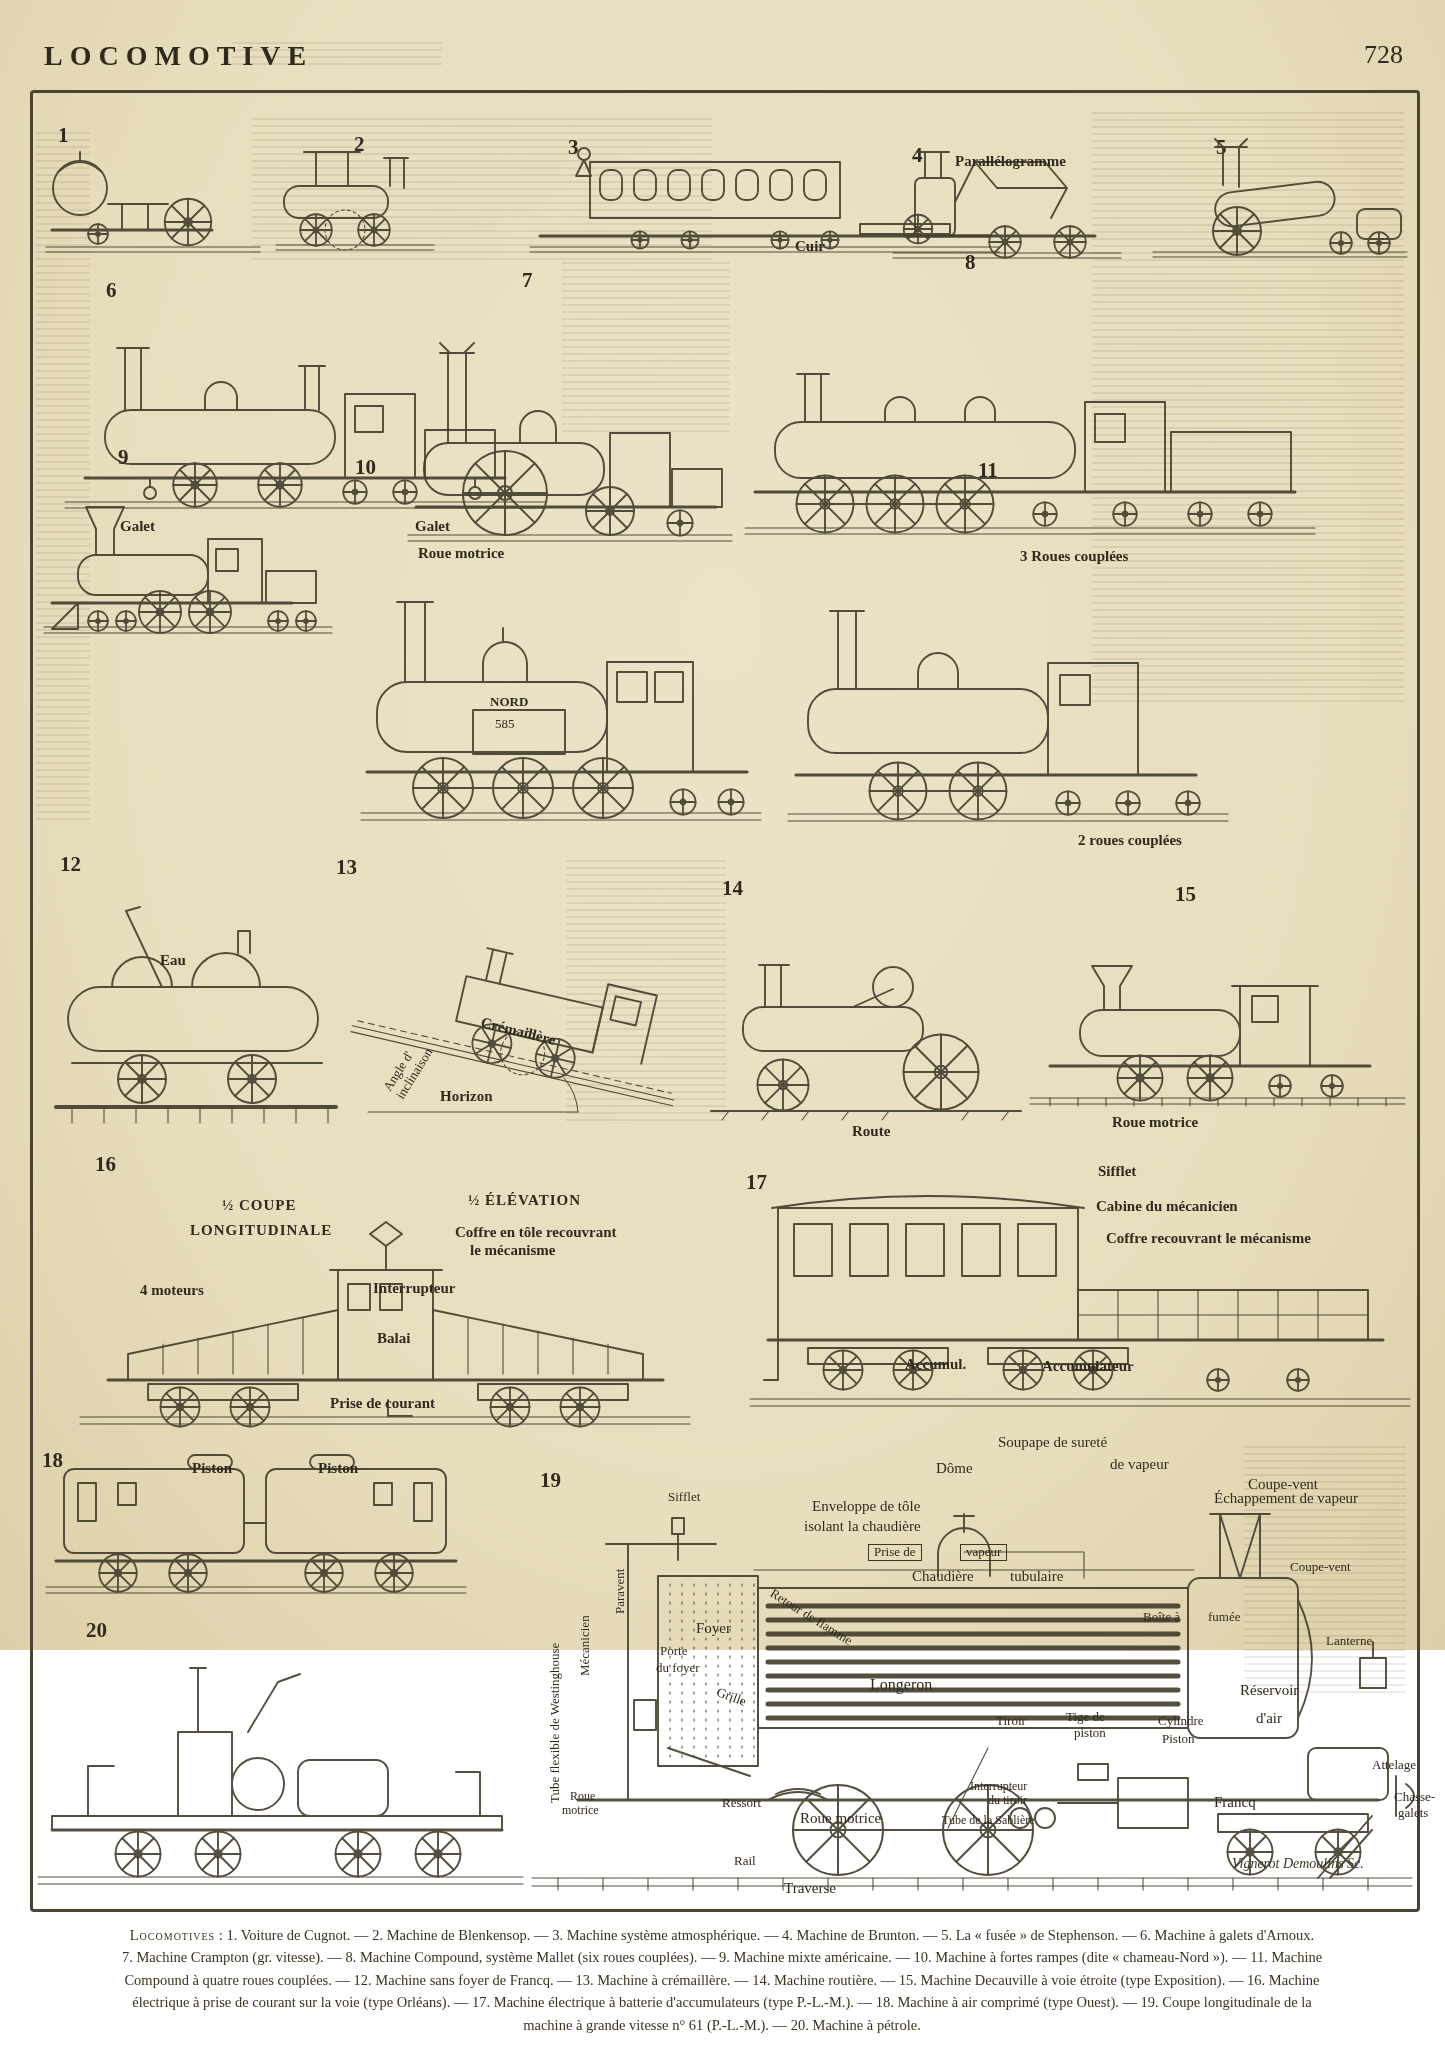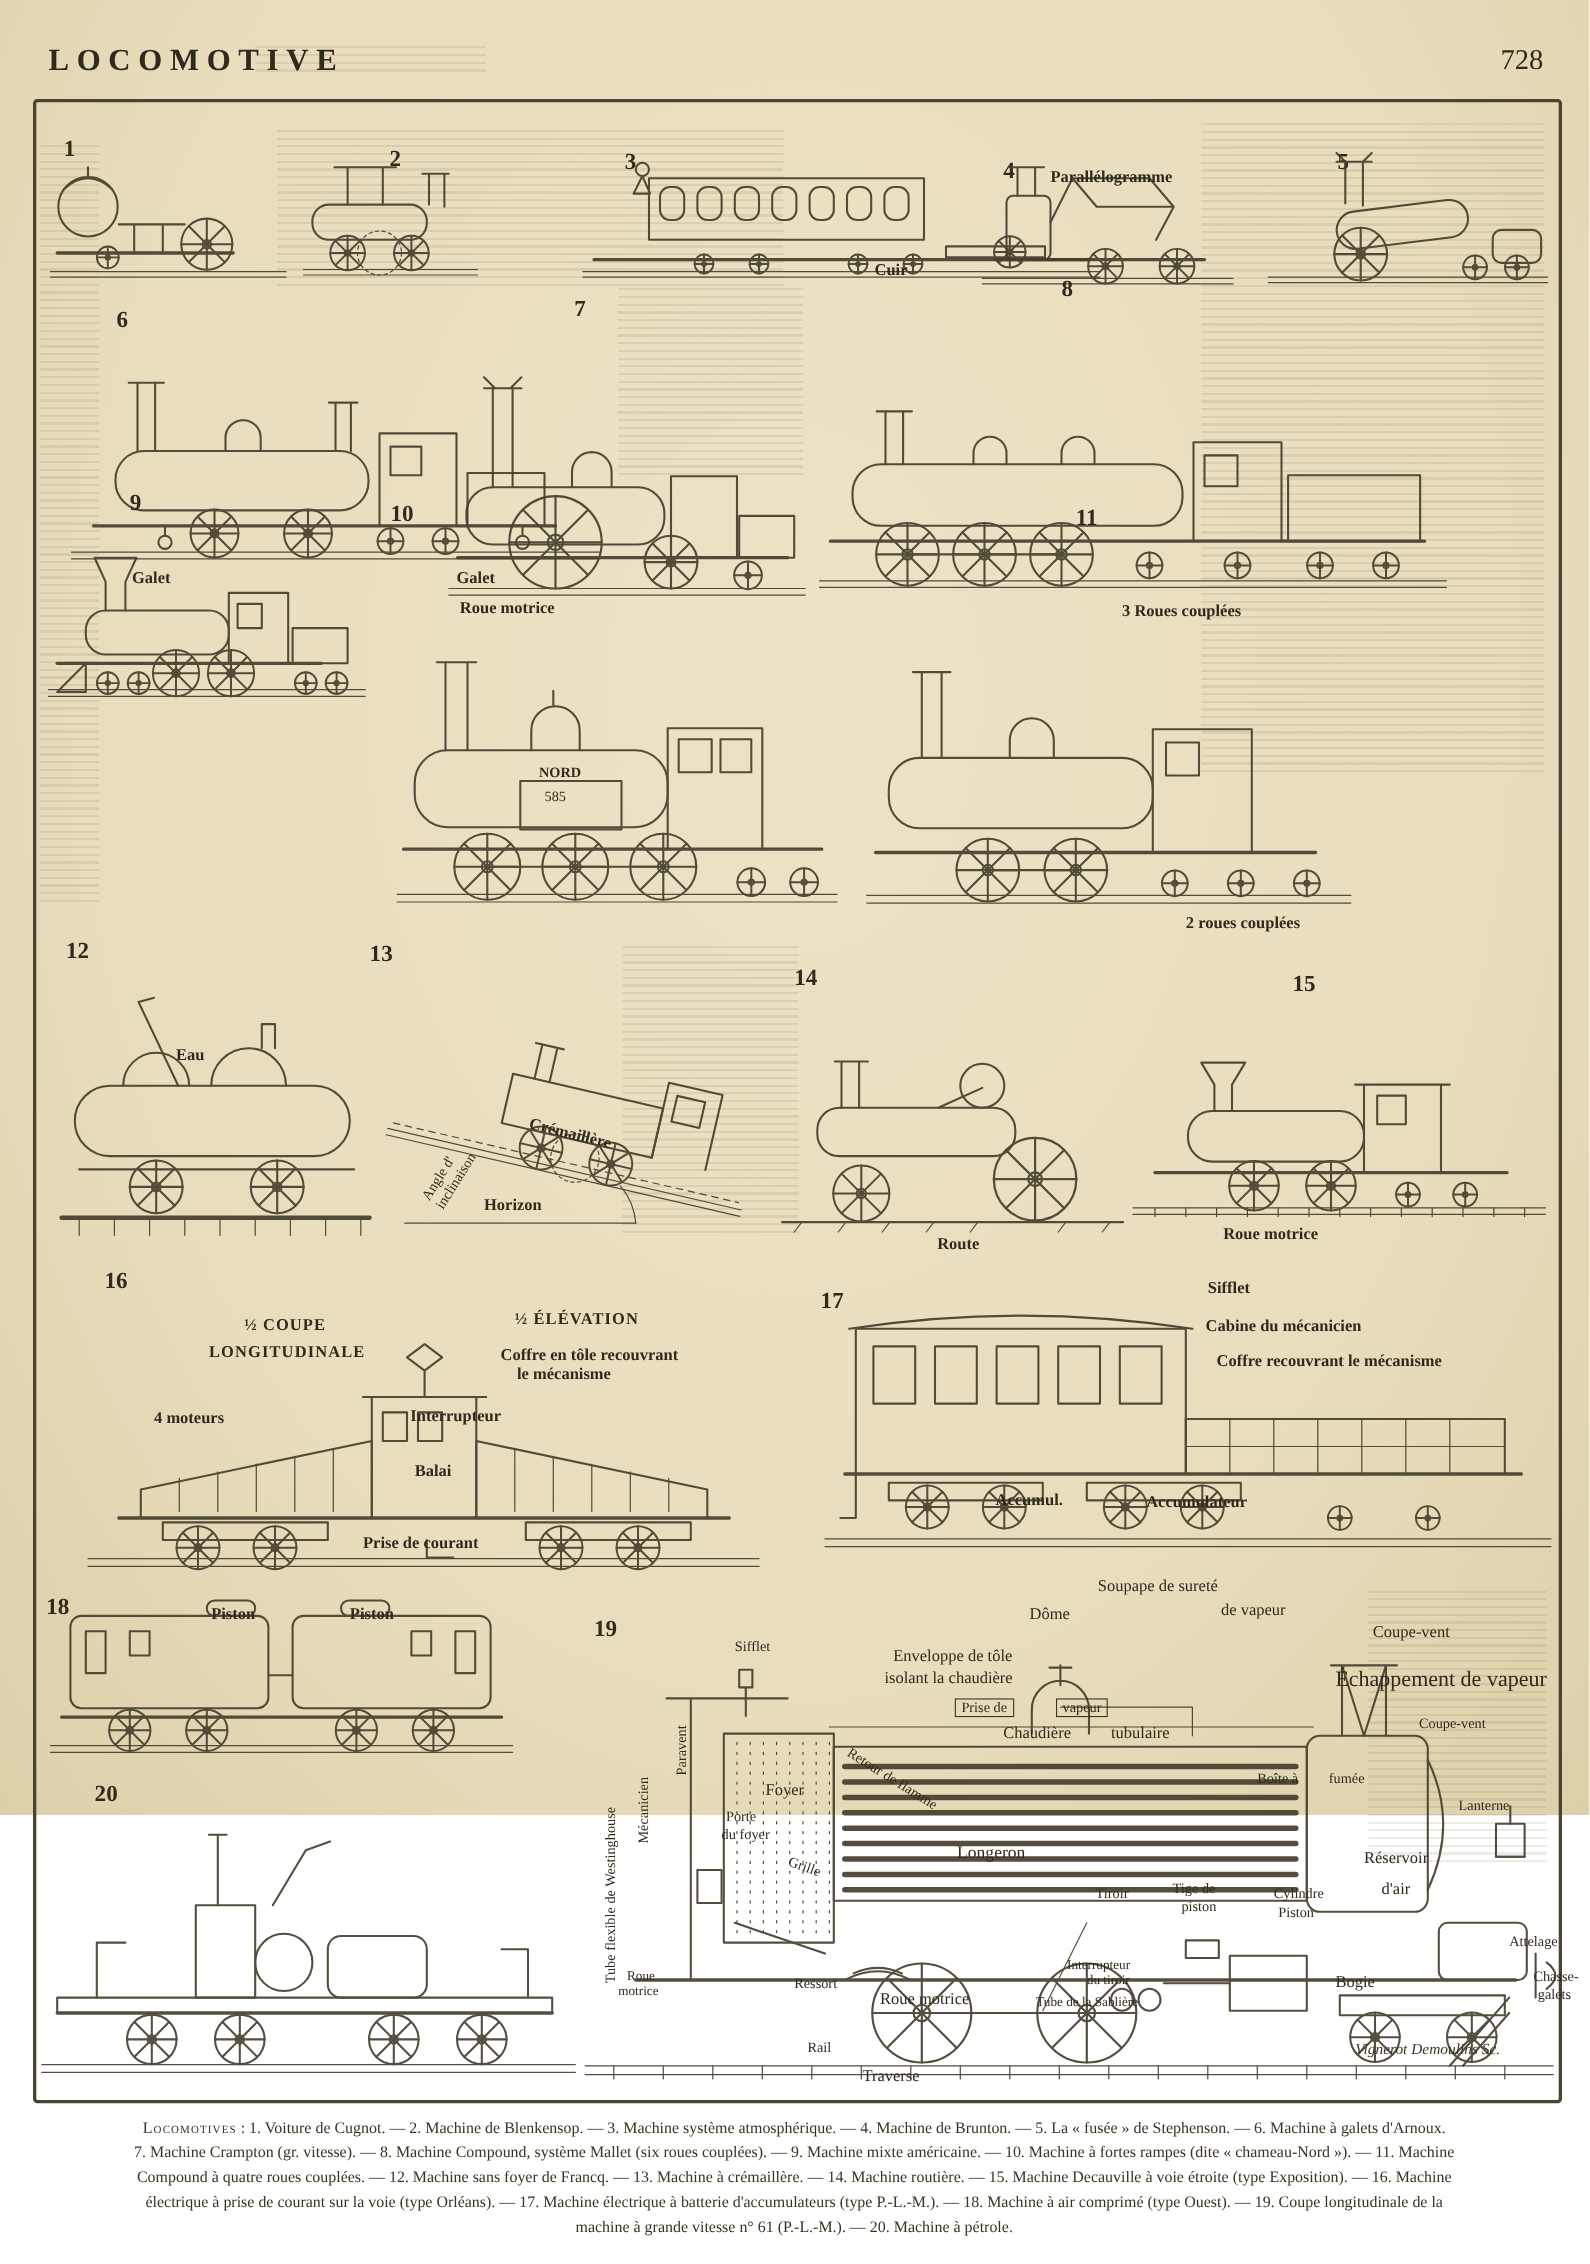--- a/index.html
+++ b/index.html
@@ -464,21 +464,21 @@
         <circle cx="527" cy="370" r="10"></circle>
       <path class="thin" d="M470 300q-20 40-40 80"></path>
       <path d="M250 352q30-16 60 0M258 346q22-10 44 0"></path>
       <path class="thin" d="M446 104h120v26"></path>
     </svg>
     <span class="lbl t" style="left:150px;top:62px">Sifflet</span>
     <span class="lbl t" style="left:418px;top:32px;font-size:15px">Dôme</span>
     <span class="lbl t" style="left:480px;top:6px;font-size:15px">Soupape de sureté</span>
     <span class="lbl t" style="left:592px;top:28px;font-size:15px">de vapeur</span>
     <span class="lbl t" style="left:730px;top:48px;font-size:15px">Coupe-vent</span>
-    <span class="lbl t" style="left:696px;top:88px;font-size:20px">Échappement de vapeur</span>
+    <span class="lbl t" style="left:696px;top:62px;font-size:15px">Échappement de vapeur</span>
     <span class="lbl t" style="left:294px;top:70px;font-size:15px">Enveloppe de tôle</span>
     <span class="lbl t" style="left:286px;top:90px;font-size:15px">isolant la chaudière</span>
     <span class="lbl t boxed" style="left:350px;top:116px">Prise de</span>
     <span class="lbl t boxed" style="left:442px;top:116px">vapeur</span>
     <span class="lbl t" style="left:394px;top:140px;font-size:15px">Chaudière</span>
     <span class="lbl t" style="left:492px;top:140px;font-size:15px">tubulaire</span>
     <span class="lbl t" style="left:772px;top:132px">Coupe-vent</span>
     <span class="lbl t" style="left:625px;top:182px">Boîte à</span>
     <span class="lbl t" style="left:690px;top:182px">fumée</span>
     <span class="lbl t" style="left:808px;top:206px">Lanterne</span>
@@ -494,21 +494,21 @@
     <span class="lbl t" style="left:478px;top:286px">Tiroir</span>
     <span class="lbl t" style="left:548px;top:282px">Tige de</span>
     <span class="lbl t" style="left:556px;top:298px">piston</span>
     <span class="lbl t" style="left:640px;top:286px">Cylindre</span>
     <span class="lbl t" style="left:644px;top:304px">Piston</span>
     <span class="lbl t" style="left:722px;top:254px;font-size:15px">Réservoir</span>
     <span class="lbl t" style="left:738px;top:282px;font-size:15px">d'air</span>
     <span class="lbl t" style="left:854px;top:330px">Attelage</span>
     <span class="lbl t" style="left:876px;top:362px">Chasse-</span>
     <span class="lbl t" style="left:880px;top:378px">galets</span>
-    <span class="lbl t" style="left:696px;top:366px;font-size:15px">Bogie</span>
+    <span class="lbl t" style="left:696px;top:366px;font-size:15px">Francq</span>
     <span class="lbl t sm" style="left:452px;top:352px">Interrupteur</span>
     <span class="lbl t sm" style="left:470px;top:366px">du tiroir</span>
     <span class="lbl t sm" style="left:424px;top:386px">Tube de la Sablière</span>
     <span class="lbl t" style="left:204px;top:368px">Ressort</span>
     <span class="lbl t sm" style="left:52px;top:362px">Roue</span>
     <span class="l t sm lbl" style="left:44px;top:376px">motrice</span>
     <span class="lbl t" style="left:282px;top:382px;font-size:15px">Roue motrice</span>
     <span class="lbl t" style="left:216px;top:426px">Rail</span>
     <span class="lbl t" style="left:266px;top:452px;font-size:15px">Traverse</span>
   </div>

